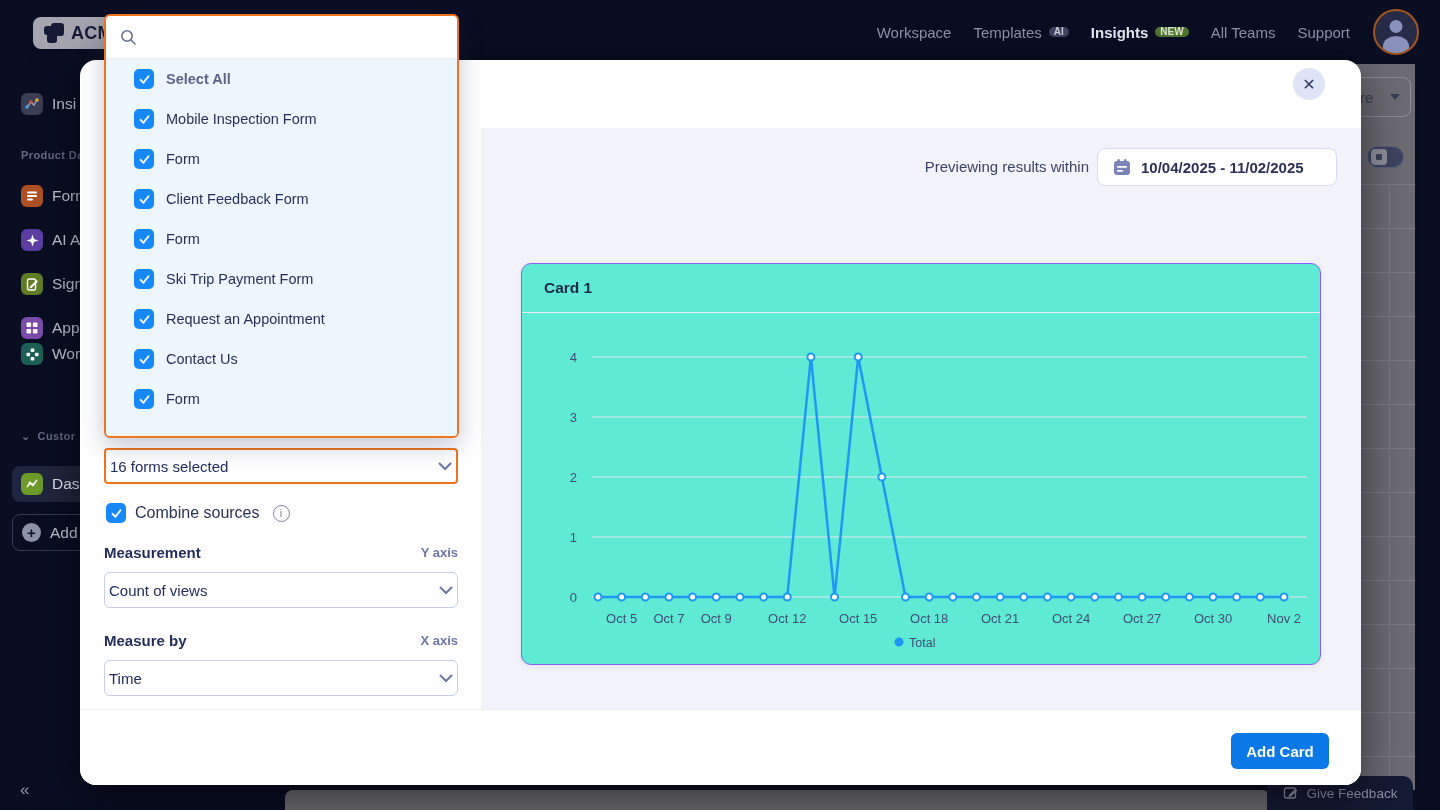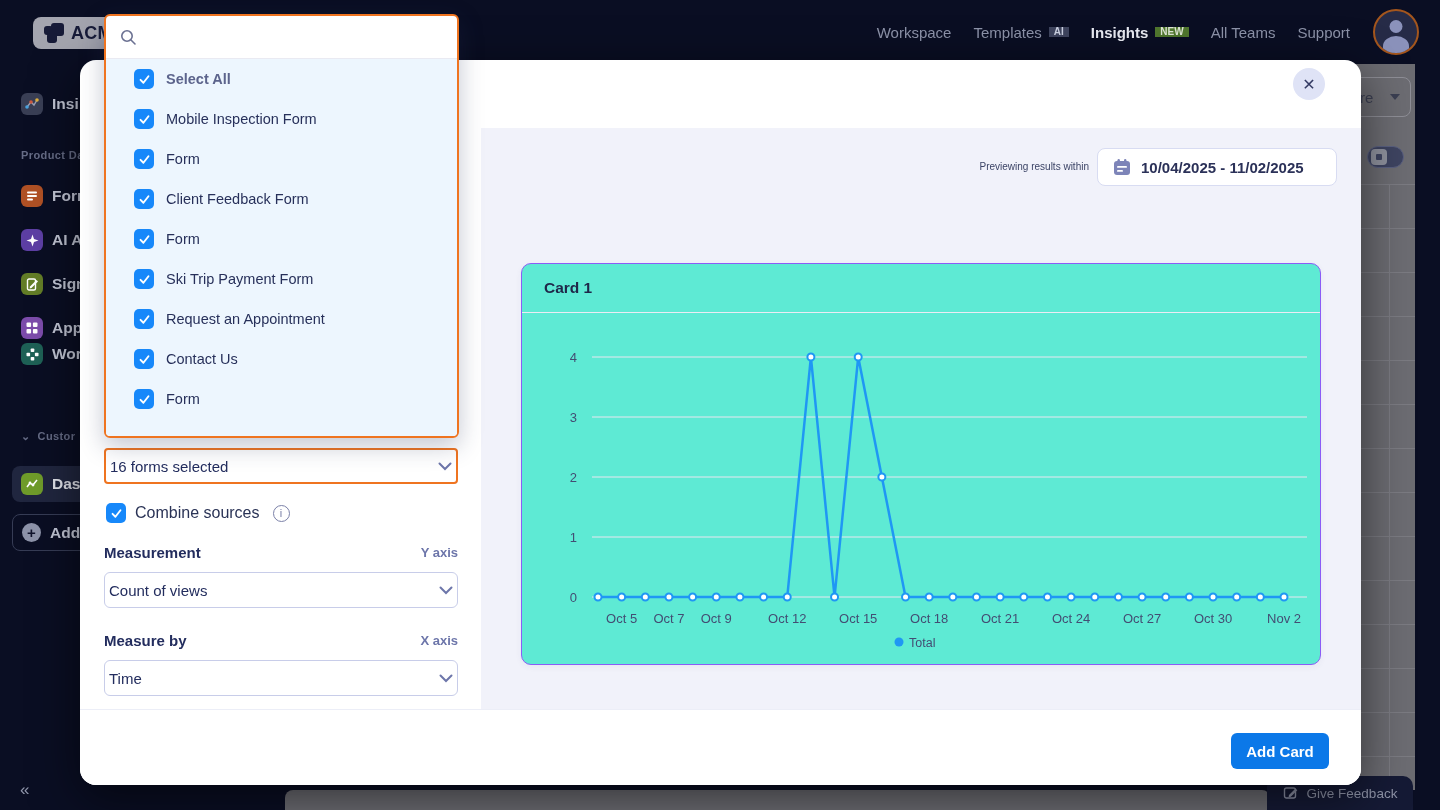--- a/index.html
+++ b/index.html
@@ -10,33 +10,33 @@
   
   .topnav { position:absolute; left:0; top:0; width:1440px; height:64px; z-index:1; }
   .logo-chip { position:absolute; left:33px; top:17px; width:116px; height:32px; background:#a4a5af;
                border-radius:8px; display:flex; align-items:center; padding-left:11px; gap:7px; }
   .logo-mark { width:20px; height:20px; position:relative; }
   .logo-mark i { position:absolute; background:#171b38; border-radius:3px; }
   .logo-text { font-size:18px; font-weight:800; color:#171b38; letter-spacing:.3px; }
   .nav-items { position:absolute; right:90px; top:0; height:64px; display:flex; align-items:center; gap:22px; }
   .nav-item { display:flex; align-items:center; gap:7px; font-size:15px; color:#8d93a9; cursor:pointer; white-space:nowrap; }
   .nav-item.active { color:#e9ebf3; font-weight:700; }
-  .badge { font-size:10px; font-weight:700; border-radius:0; padding:0 5px; line-height:1; }
+  .badge { font-size:10px; font-weight:700; border-radius:5px; padding:0 5px; line-height:1; }
   .badge-ai { background:#3e445e; color:#ccd1e2; }
   .badge-new { background:#50772e; color:#dfe7d6; }
   .avatar { position:absolute; right:21px; top:9px; width:46px; height:46px; border-radius:50%;
             border:2px solid #a4561d; background:#262b47; overflow:hidden; }
   .avatar .head { position:absolute; left:50%; top:9px; transform:translateX(-50%); width:13px; height:13px; border-radius:50%; background:#8b92bb; }
   .avatar .shoulders { position:absolute; left:50%; top:25px; transform:translateX(-50%); width:26px; height:20px; border-radius:50% 50% 0 0; background:#8b92bb; }
 
   
   .sidebar { position:absolute; left:0; top:64px; width:240px; bottom:0; z-index:1; overflow:hidden; }
   .side-row { position:absolute; left:21px; display:flex; align-items:center; gap:9px; }
   .side-icon { width:22px; height:22px; border-radius:6px; display:flex; align-items:center; justify-content:center; flex:none; }
-  .side-label { font-size:15.5px; color:#c3c7d6; white-space:nowrap;font-weight:bold; }
+  .side-label { font-size:15.5px; color:#c3c7d6; white-space:nowrap; }
   .side-section { position:absolute; left:21px; font-size:11px; font-weight:700; color:#666c86; letter-spacing:.4px; white-space:nowrap; }
   .dash-row { position:absolute; left:12px; top:402px; width:215px; height:36px; background:#20263f; border-radius:8px;
               display:flex; align-items:center; gap:9px; padding-left:9px; }
   .dash-row .side-label { color:#e4e6ee; }
   .add-btn { position:absolute; left:12px; top:450px; width:215px; height:37px; border:1px solid #363c55; border-radius:8px;
              display:flex; align-items:center; gap:9px; padding-left:9px; cursor:pointer; }
   .plus-circle { width:19px; height:19px; border-radius:50%; background:#8d93a9; color:#10142c; display:flex;
                  align-items:center; justify-content:center; font-size:15px; font-weight:700; line-height:1; }
   .collapse { position:absolute; left:20px; bottom:10px; font-size:17px; color:#9096ab; cursor:pointer; }
 
@@ -59,21 +59,21 @@
                   border-radius:10px 10px 0 0; z-index:2; display:flex; align-items:center; justify-content:center;
                   gap:8px; color:#8f94a8; font-size:13.5px; cursor:pointer; }
 
   
   .modal { position:absolute; left:80px; top:60px; width:1281px; height:725px; background:#fff; border-radius:16px;
            z-index:10; box-shadow:0 12px 48px rgba(0,0,0,.55); }
   .close-btn { position:absolute; left:1213px; top:8px; width:32px; height:32px; border-radius:50%; background:#dfe3f6;
                color:#343b64; display:flex; align-items:center; justify-content:center; font-size:16px; cursor:pointer; }
   .content-area { position:absolute; left:401px; top:68px; width:880px; height:581px; background:#f1f2fa; }
   .preview-label { position:absolute; left:0; top:20px; width:608px; height:38px; line-height:38px; text-align:right;
-                   font-size:10px; color:#3c4466; }
+                   font-size:15px; color:#3c4466; }
   .date-btn { position:absolute; left:616px; top:20px; width:240px; height:38px; background:#fff; border:1px solid #d8dcf2;
               border-radius:8px; display:flex; align-items:center; gap:10px; padding-left:15px; cursor:pointer; }
   .date-text { font-size:15px; font-weight:600; color:#2b3158; }
   .card { position:absolute; left:40px; top:135px; width:800px; height:402px; background:#5eead4; border:1px solid #8b5cf6;
           border-radius:10px; box-shadow:0 2px 6px rgba(60,70,120,.06); }
   .card-title { position:absolute; left:22px; top:0; height:48px; line-height:48px; font-size:15.5px; font-weight:700; color:#1f2749; }
   .card-divider { position:absolute; left:0; top:48px; width:100%; height:1px; background:#ececf5; }
   .card-chart { position:absolute; left:0; top:48px; width:798px; height:352px; }
 
   .modal-footer { position:absolute; left:0; bottom:0; width:1281px; height:76px; background:#fff; border-radius:0 0 16px 16px;

